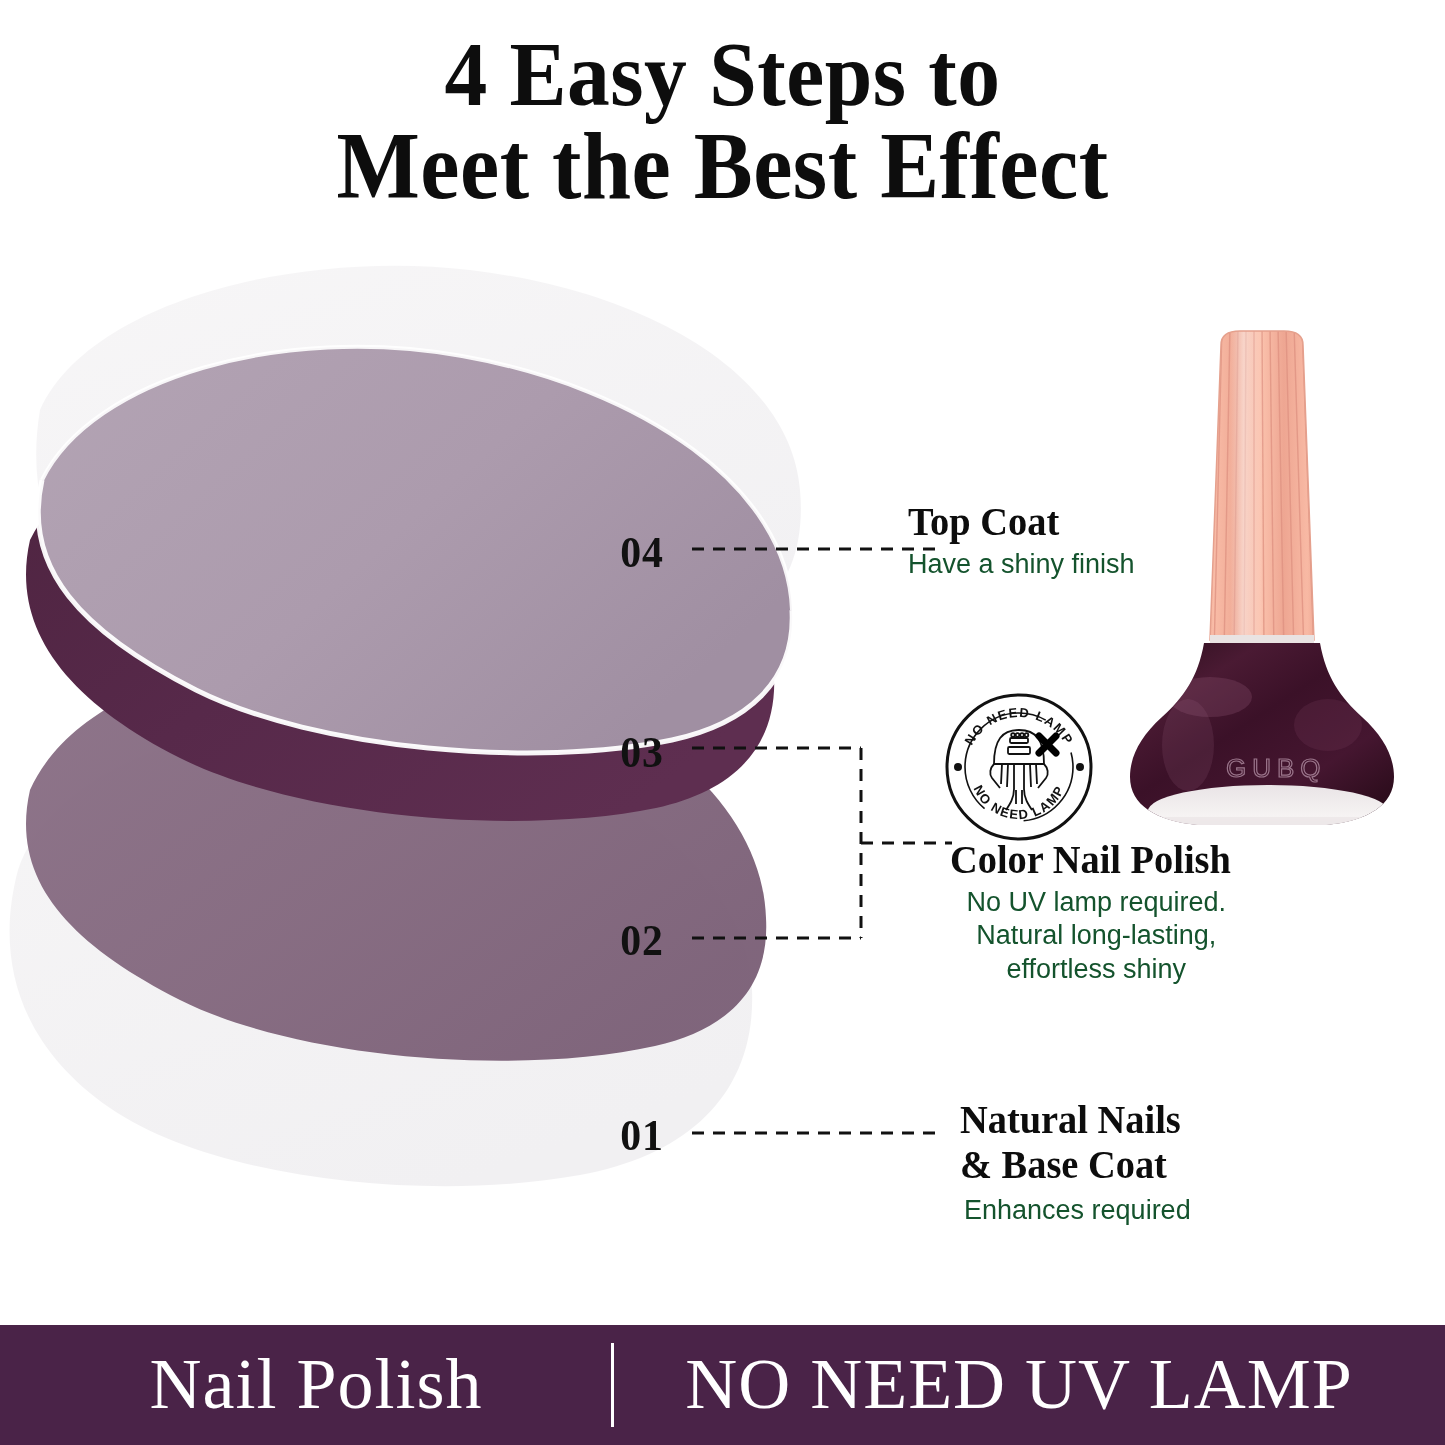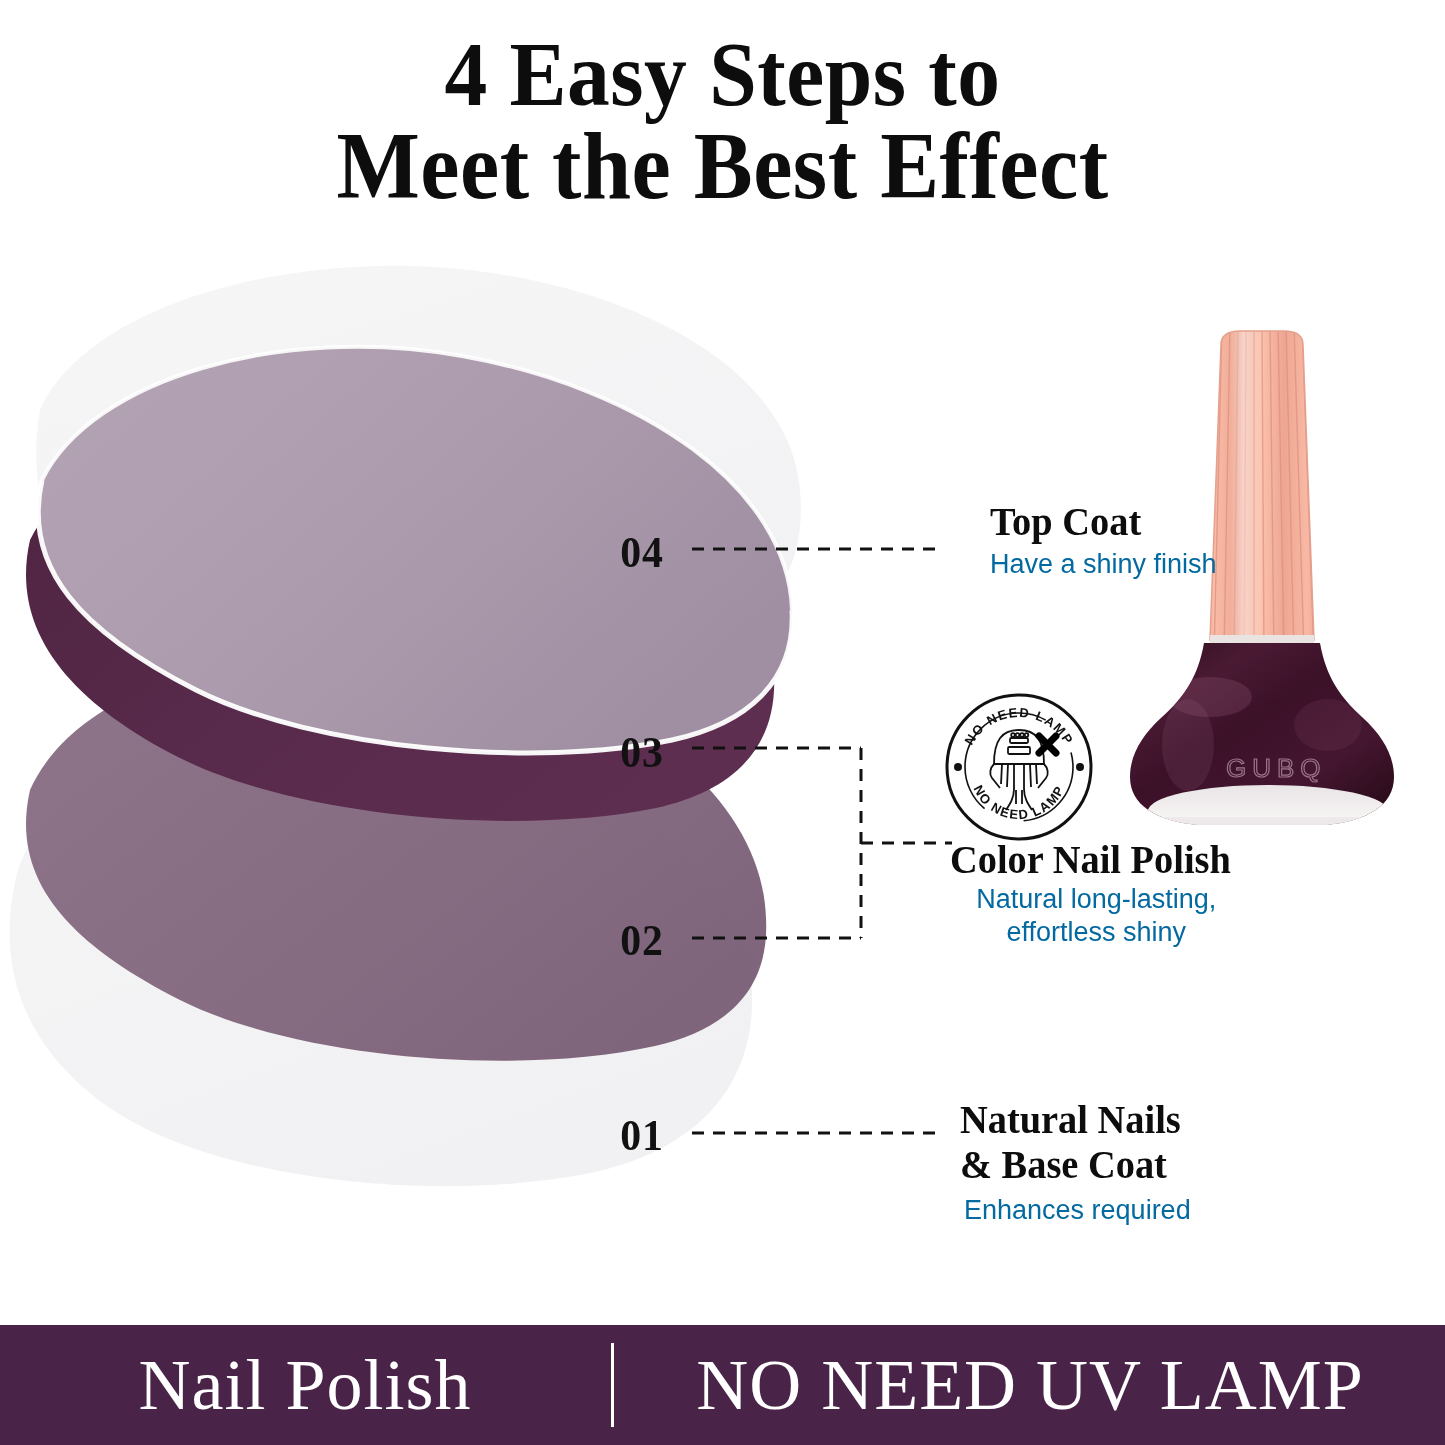--- a/index.html
+++ b/index.html
@@ -84,26 +84,26 @@
     color: #0d0d0d;
     line-height: 1.12;
     white-space: nowrap;
     transform: scaleX(0.96);
     transform-origin: left center;
   }
   .info-sub {
     font-family: "Liberation Sans", sans-serif;
     font-weight: 400;
     font-size: 27px;
-    color: #0369a1;
+    color: #14532d;
     line-height: 1.24;
     margin-top: 3px;
     white-space: nowrap;
   }
-  .info-04 { left: 990px; top: 500px; }
+  .info-04 { left: 908px; top: 500px; }
   .info-03 { left: 950px; top: 838px; text-align: center; }
   .info-01 { left: 960px; top: 1050px; margin-top: 48px; }
   .info-01 .info-title { font-size: 40px; }
   .info-01 .info-sub { font-size: 27px; margin-top: 6px; margin-left: 4px; }
 
   
   .badge {
     position: absolute;
     left: 944px;
     top: 692px;
@@ -127,24 +127,24 @@
     bottom: 0;
     width: 1445px;
     height: 120px;
     background: #4a2348;
     display: flex;
     align-items: center;
     justify-content: center;
   }
   .footer-inner {
     display: flex;
-    align-items: center;
+    align-items: flex-start;
     justify-content: center;
     width: 100%;
-    gap: 16px;
+    gap: 5px;
   }
   .footer-text {
     font-family: "Liberation Serif", serif;
     color: #ffffff;
     font-size: 72px;
     font-weight: 400;
     transform: scaleX(0.82);
     white-space: nowrap;
     letter-spacing: 1px;
   }
@@ -410,20 +410,21 @@
     </svg>
   </div>
 
   <div class="info info-04">
     <div class="info-title">Top Coat</div>
     <div class="info-sub">Have a shiny finish</div>
   </div>
 
   <div class="info info-03">
     <div class="info-title">Color Nail Polish</div>
+    <div class="info-sub">No UV lamp required.</div>
     <div class="info-sub" style="margin-top:0">Natural long-lasting,</div>
     <div class="info-sub" style="margin-top:0">effortless shiny</div>
   </div>
 
   <div class="info info-01">
     <div class="info-title">Natural Nails</div>
     <div class="info-title">&amp; Base Coat</div>
     <div class="info-sub">Enhances required</div>
   </div>
 

